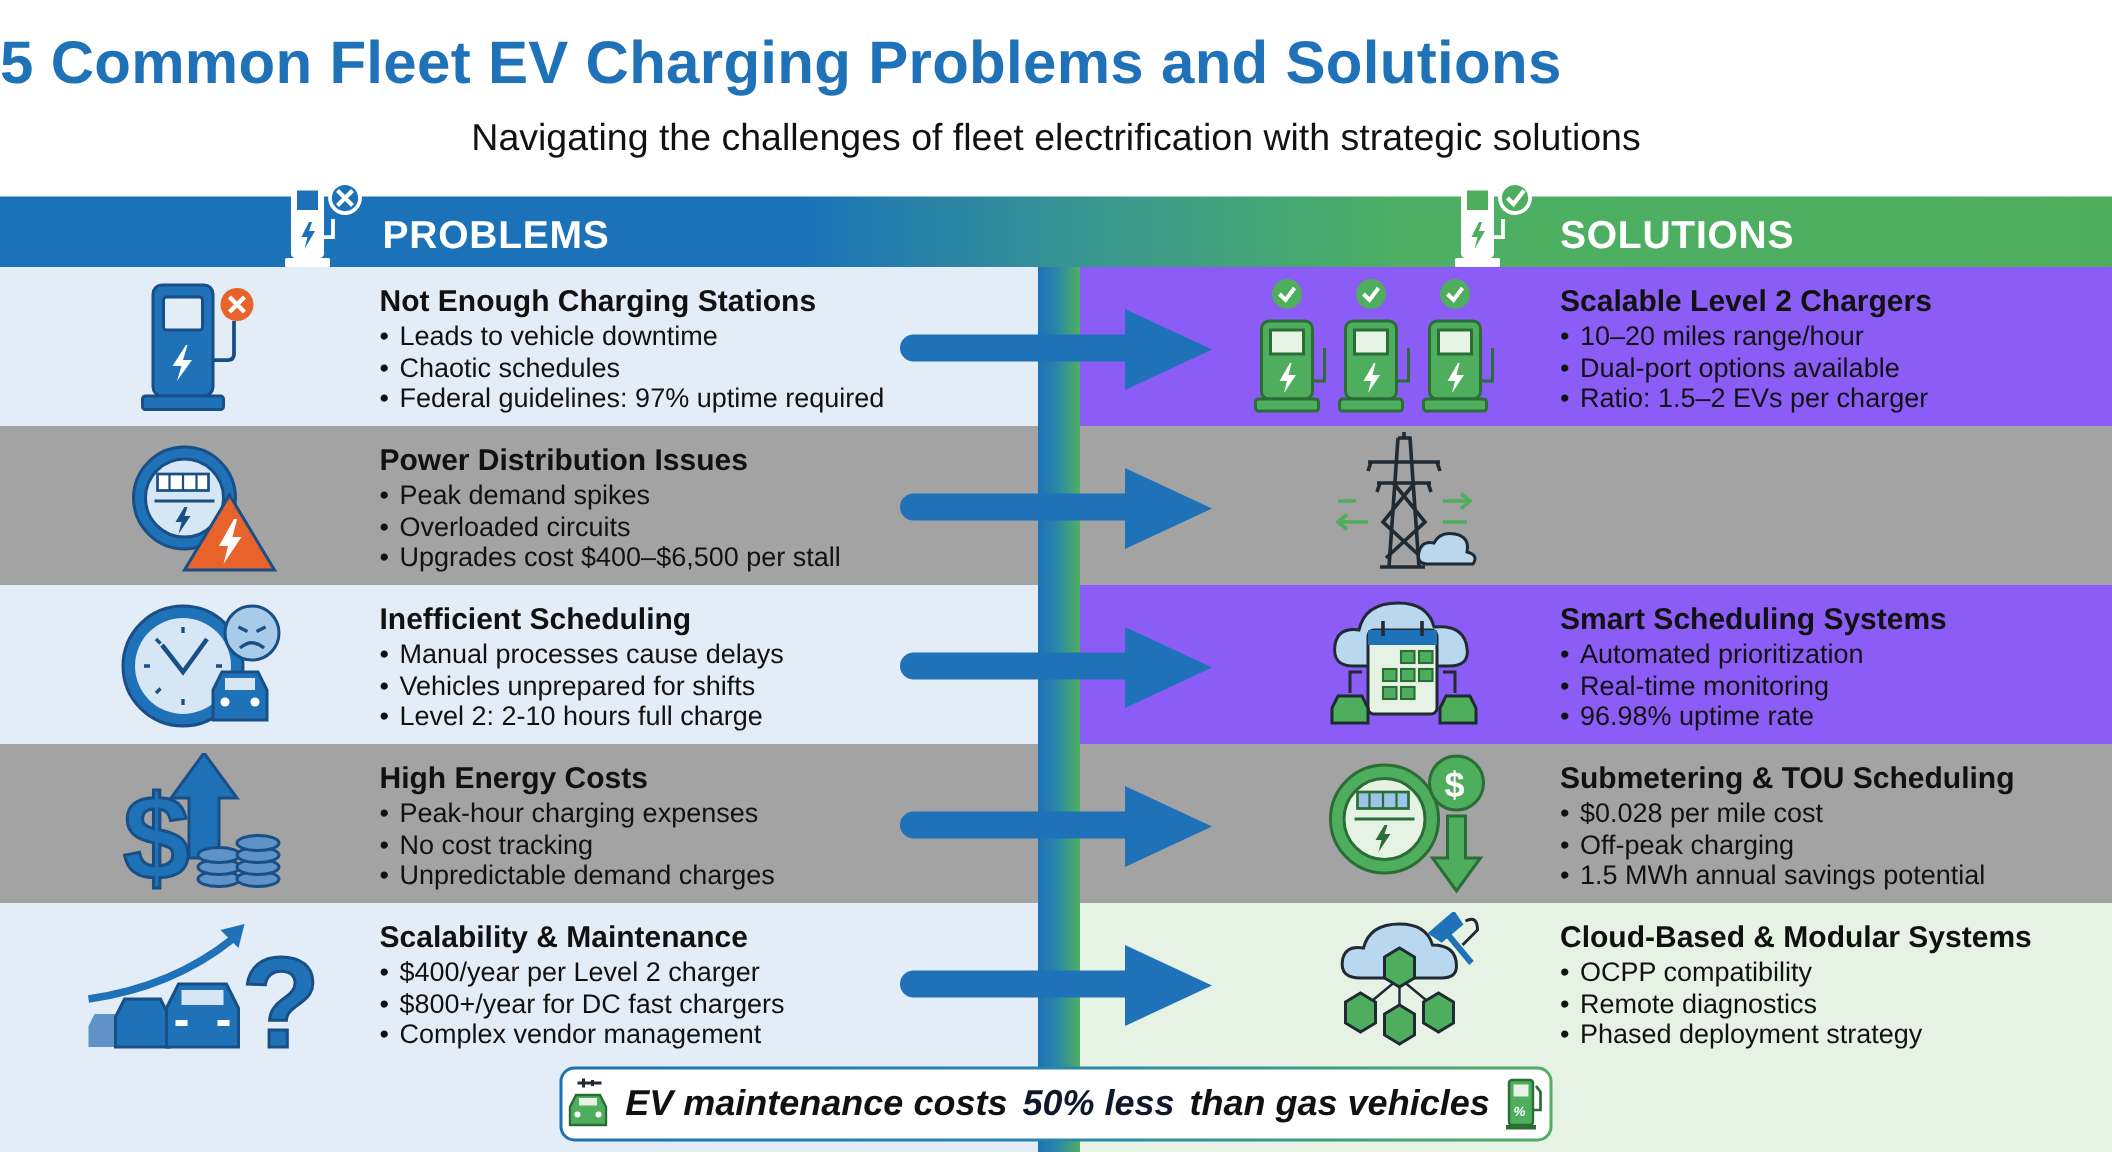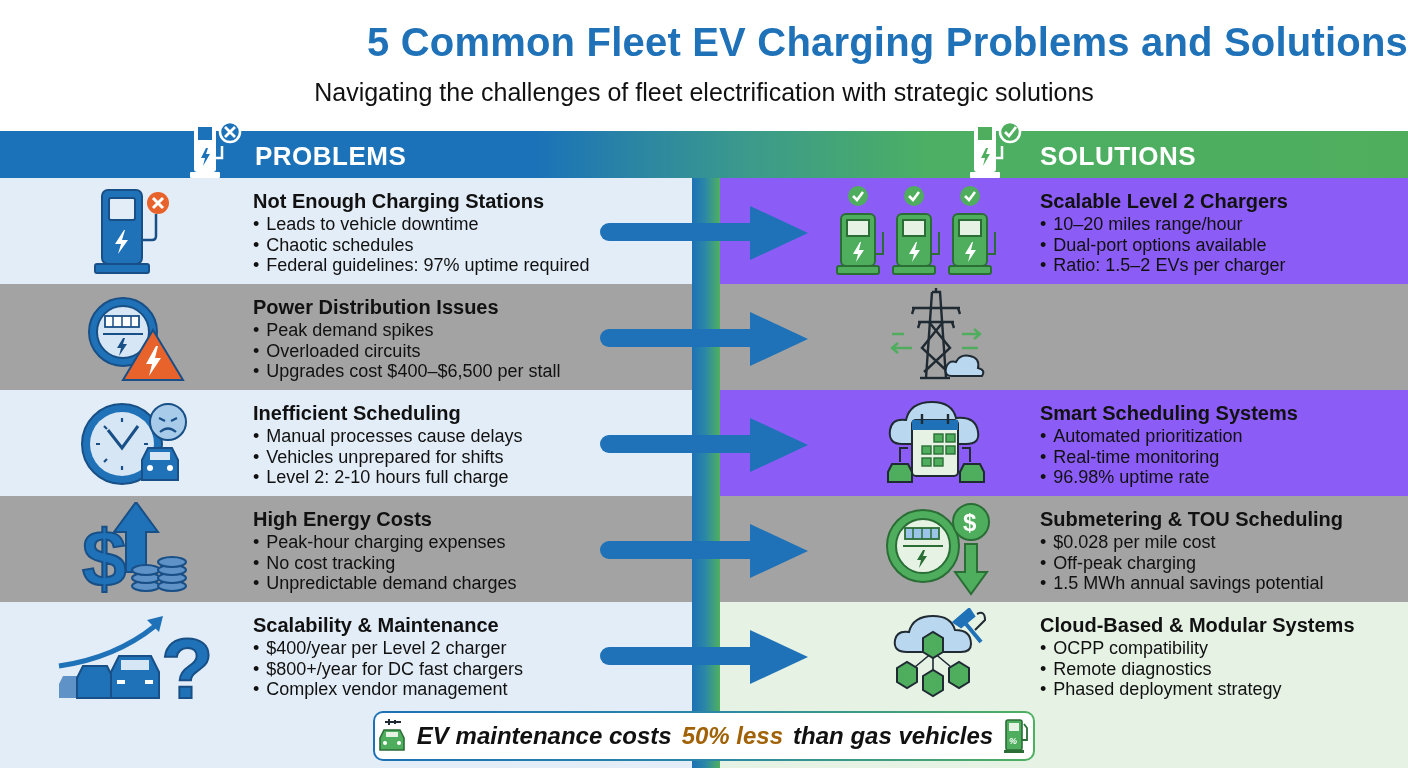--- a/index.html
+++ b/index.html
@@ -1,18 +1,18 @@
 <!DOCTYPE html>
 <html><head>
 <meta charset="utf-8">
 <style>
   *{box-sizing:border-box;margin:0;padding:0;}
   html,body{width:1408px;height:768px;overflow:hidden;background:#ffffff;}
   body{font-family:"Liberation Sans",sans-serif;position:relative;color:#111;}
-  .title{position:absolute;top:20px;left:0;width:1408px;text-align:right;font-size:40px;font-weight:bold;color:#1f72b8;letter-spacing:0.2px;}
+  .title{position:absolute;top:20px;left:0;width:1408px;text-align:left;font-size:40px;font-weight:bold;color:#1f72b8;letter-spacing:0.2px;}
   .subtitle{position:absolute;top:78px;left:0;width:1408px;text-align:center;font-size:25px;color:#111;}
   .band{position:absolute;top:131px;left:0;width:1408px;height:47px;background:linear-gradient(90deg,#1b72b8 0%,#1b72b8 38%,#3b9a8c 53%,#4caf63 66%,#4fae5e 100%);}
   .band-label{position:absolute;top:141px;font-size:26px;font-weight:bold;color:#fff;letter-spacing:0.5px;}
   .band-icon{position:absolute;top:118px;}
   .rows{position:absolute;top:178px;left:0;width:1408px;}
   .row{position:relative;height:106px;width:1408px;}
   .row .lp{position:absolute;left:0;top:0;width:692px;height:100%;}
   .row .rp{position:absolute;left:720px;top:0;width:688px;height:100%;}
   .row.shaded .lp{background:#e3edf7;}
   .row.shaded .rp{background:#8b5cf6;}
@@ -22,21 +22,21 @@
   .row.last .lp{background:#e3edf7;}
   .row.last .rp{background:#e5f2e4;}
   .icon{position:absolute;top:8px;}
   .txt{position:absolute;top:11px;}
   .txt h3{font-size:20px;font-weight:bold;color:#111;line-height:24px;margin-bottom:1px;}
   .txt ul{list-style:none;}
   .txt li{font-size:18px;line-height:20.5px;color:#111;}
   .txt li:before{content:"\2022";margin-right:7px;}
   .footer{position:absolute;left:373px;top:711px;width:662px;height:50px;border-radius:10px;padding:2px;background:linear-gradient(90deg,#1d71b5,#2a86a8 50%,#4fb060);}
   .footer-inner{width:100%;height:100%;background:#fff;border-radius:8px;display:flex;align-items:center;justify-content:center;gap:10px;font-size:24px;font-weight:bold;color:#111;font-style:italic;}
-  .hl{color:#a16207;}
+  .hl{color:#0f172a;}
 </style>
 </head>
 <body>
 
 <div class="title">5 Common Fleet EV Charging Problems and Solutions</div>
 <div class="subtitle">Navigating the challenges of fleet electrification with strategic solutions</div>
 
 <div class="band"></div>
 <svg class="band-icon" style="left:190px" width="60" height="62" viewBox="0 0 60 62">
   <rect x="4" y="4" width="22" height="50" rx="3" fill="#fff"></rect>

